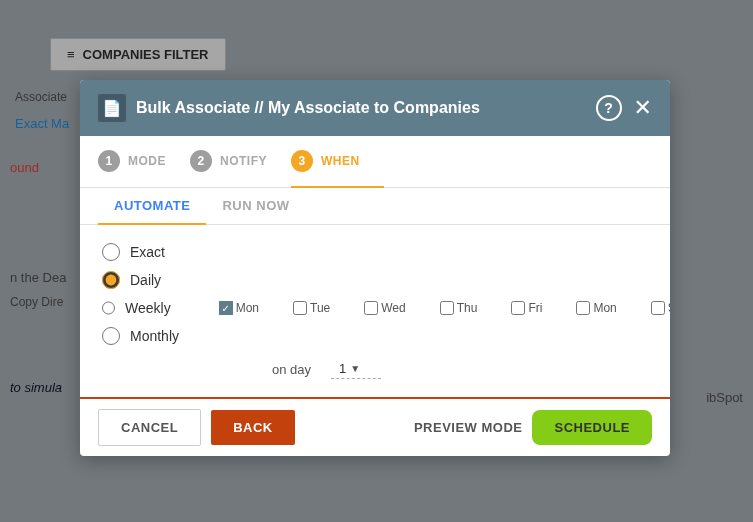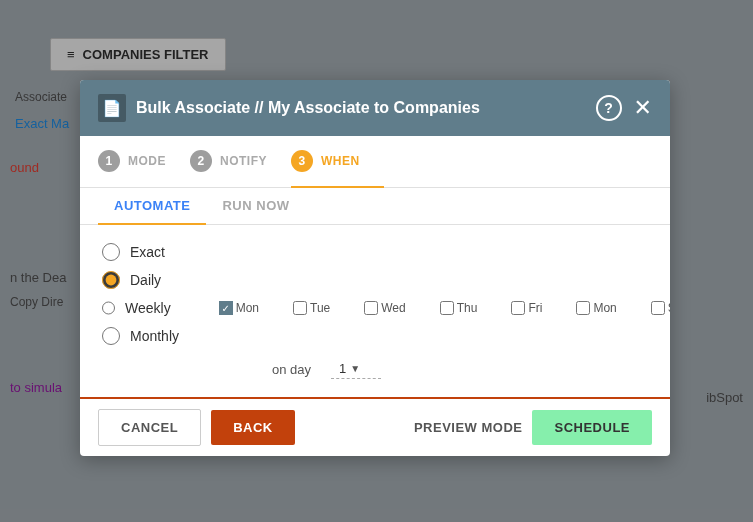--- a/index.html
+++ b/index.html
@@ -38,21 +38,21 @@
       color: #333;
       cursor: pointer;
       border-radius: 2px;
     }
 
     .bg-text-1 { position: absolute; top: 90px; left: 15px; font-size: 12px; color: #555; }
     .bg-text-2 { position: absolute; top: 116px; left: 15px; font-size: 13px; color: #2196F3; }
     .bg-text-3 { position: absolute; top: 160px; left: 10px; font-size: 13px; color: #f44336; }
     .bg-text-4 { position: absolute; top: 270px; left: 10px; font-size: 13px; color: #555; }
     .bg-text-5 { position: absolute; top: 295px; left: 10px; font-size: 12px; color: #555; }
-    .bg-text-6 { position: absolute; top: 380px; left: 10px; font-size: 13px; color: #a21caf; }
+    .bg-text-6 { position: absolute; top: 380px; left: 10px; font-size: 13px; color: #0f172a; font-style: italic; }
     .bg-text-7 { position: absolute; top: 390px; right: 10px; font-size: 13px; color: #555; }
 
     
     .modal-backdrop {
       position: absolute;
       top: 0; left: 0;
       width: 100%; height: 100%;
       background: rgba(0,0,0,0.35);
     }
 
@@ -310,28 +310,28 @@
       border: none;
       color: #555;
       font-size: 13px;
       font-weight: bold;
       cursor: pointer;
       letter-spacing: 0.5px;
     }
 
     .btn-schedule {
       padding: 10px 22px;
-      background: #86efac;
+      background: #84cc16;
       color: #333;
       border: none;
       font-size: 13px;
       font-weight: bold;
       cursor: pointer;
       letter-spacing: 0.5px;
-      border-radius: 2px;
+      border-radius: 8px;
     }
 
     
     .checked-box {
       width: 14px; height: 14px;
       background: #607d8b;
       display: inline-flex;
       align-items: center;
       justify-content: center;
       cursor: pointer;

